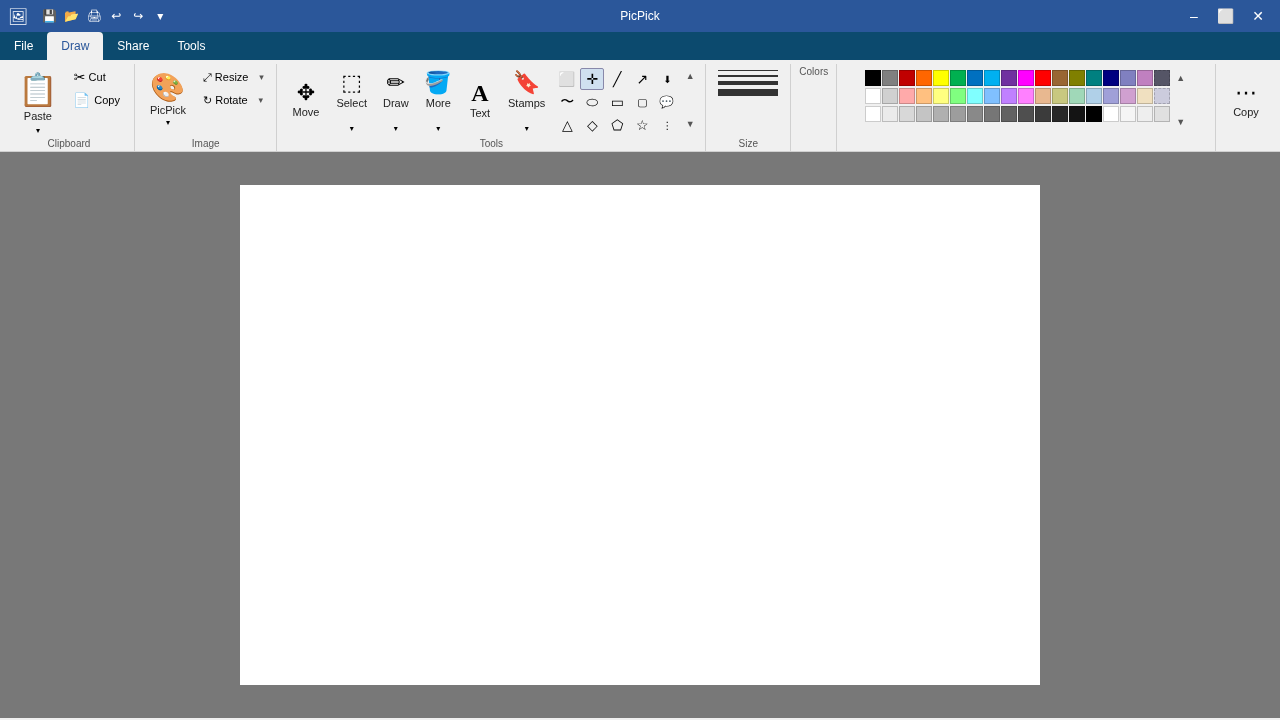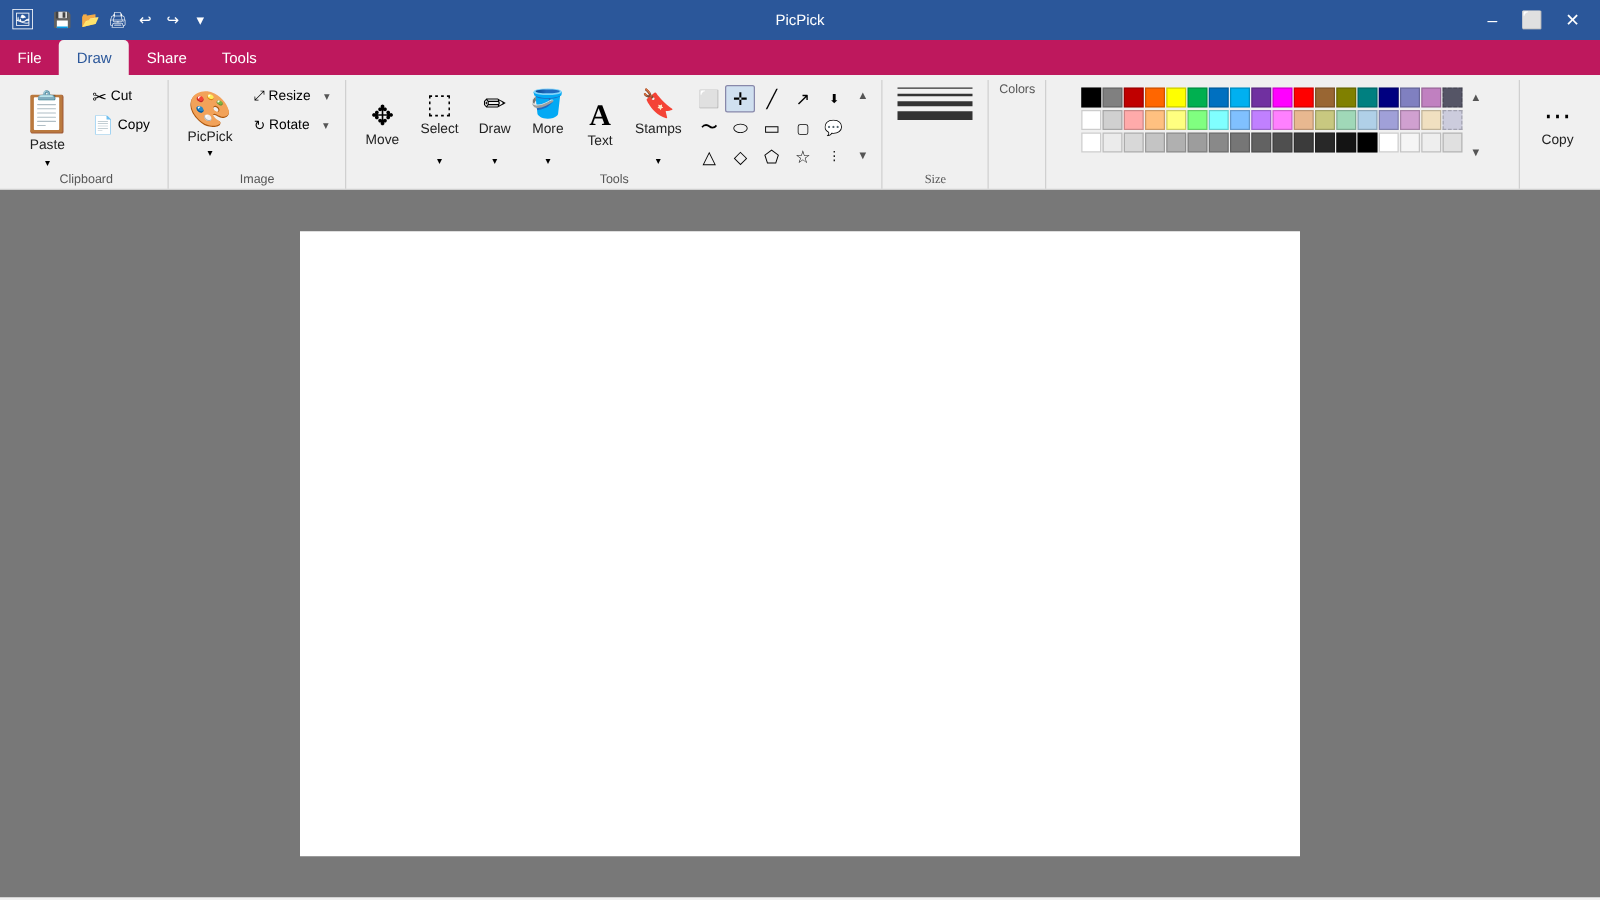--- a/index.html
+++ b/index.html
@@ -62,21 +62,21 @@
       cursor: pointer;
       display: flex;
       align-items: center;
       justify-content: center;
       font-size: 12px;
       border-radius: 2px;
     }
     
     
     .menu-bar {
-      background: #be185d;
+      background: #0c4a6e;
       display: flex;
       height: 28px;
       align-items: flex-end;
     }
     .menu-tab {
       padding: 4px 14px;
       color: white;
       cursor: pointer;
       font-size: 12px;
       height: 28px;
@@ -468,21 +468,21 @@
 
         <div style="display:flex; flex-direction:column; justify-content:space-between; height:68px;">
           <button class="expand-btn">▲</button>
           <button class="expand-btn">▼</button>
         </div>
       </div>
     </div>
     <div class="ribbon-group-label">Tools</div>
   </div>
 
-  <div class="ribbon-group" style="min-width:70px;font-family:Liberation Serif, serif;">
+  <div class="ribbon-group" style="min-width:70px;">
     <div class="ribbon-group-content">
       <div class="size-lines">
         <div style="display:flex; align-items:center; gap:4px;">
           <div class="size-line" style="height:1px;"></div>
         </div>
         <div style="display:flex; align-items:center; gap:4px;">
           <div class="size-line" style="height:2px;"></div>
         </div>
         <div style="display:flex; align-items:center; gap:4px;">
           <div class="size-line" style="height:4px;"></div>

